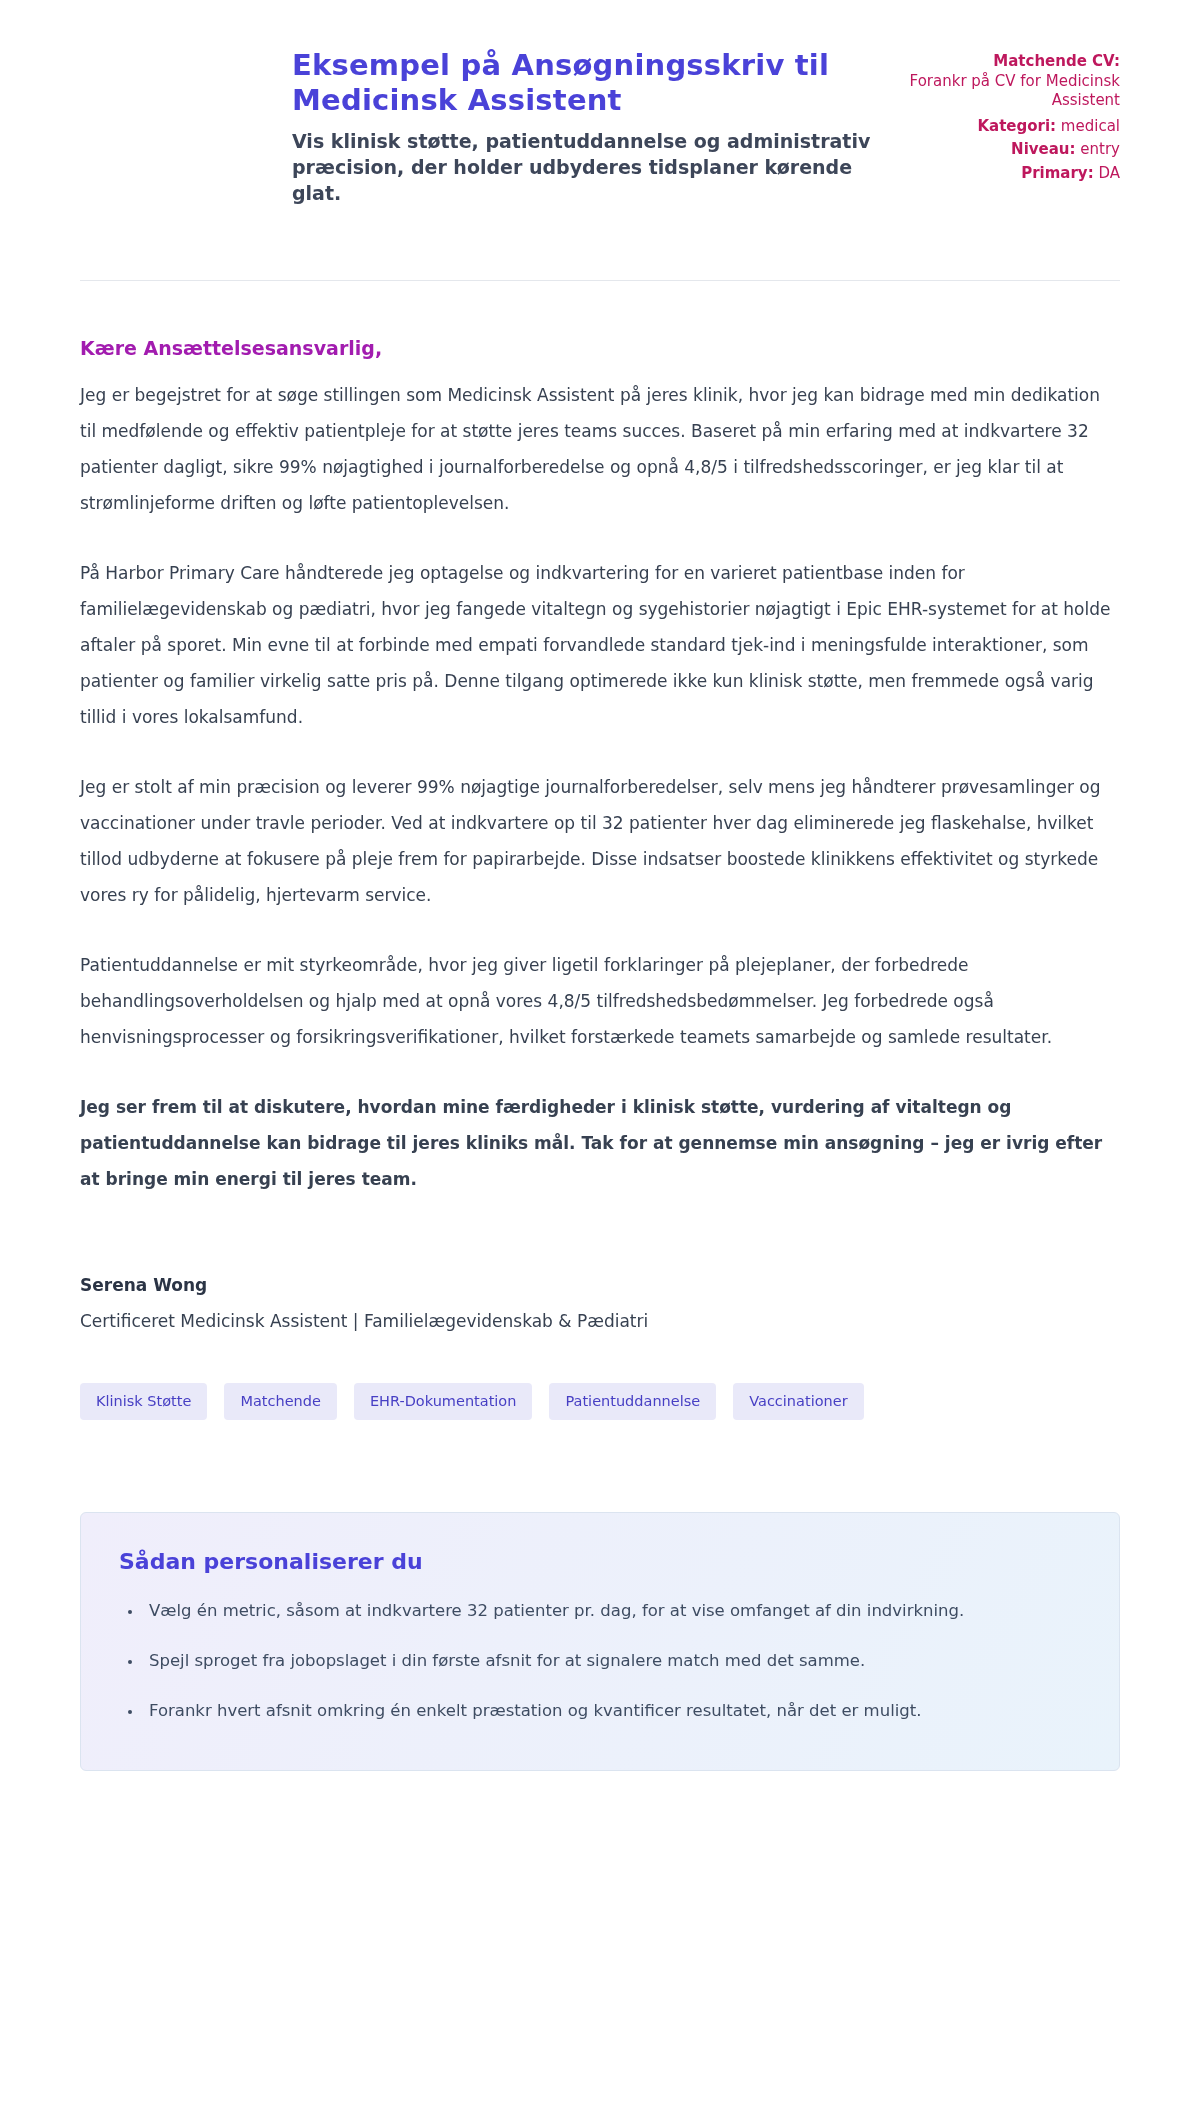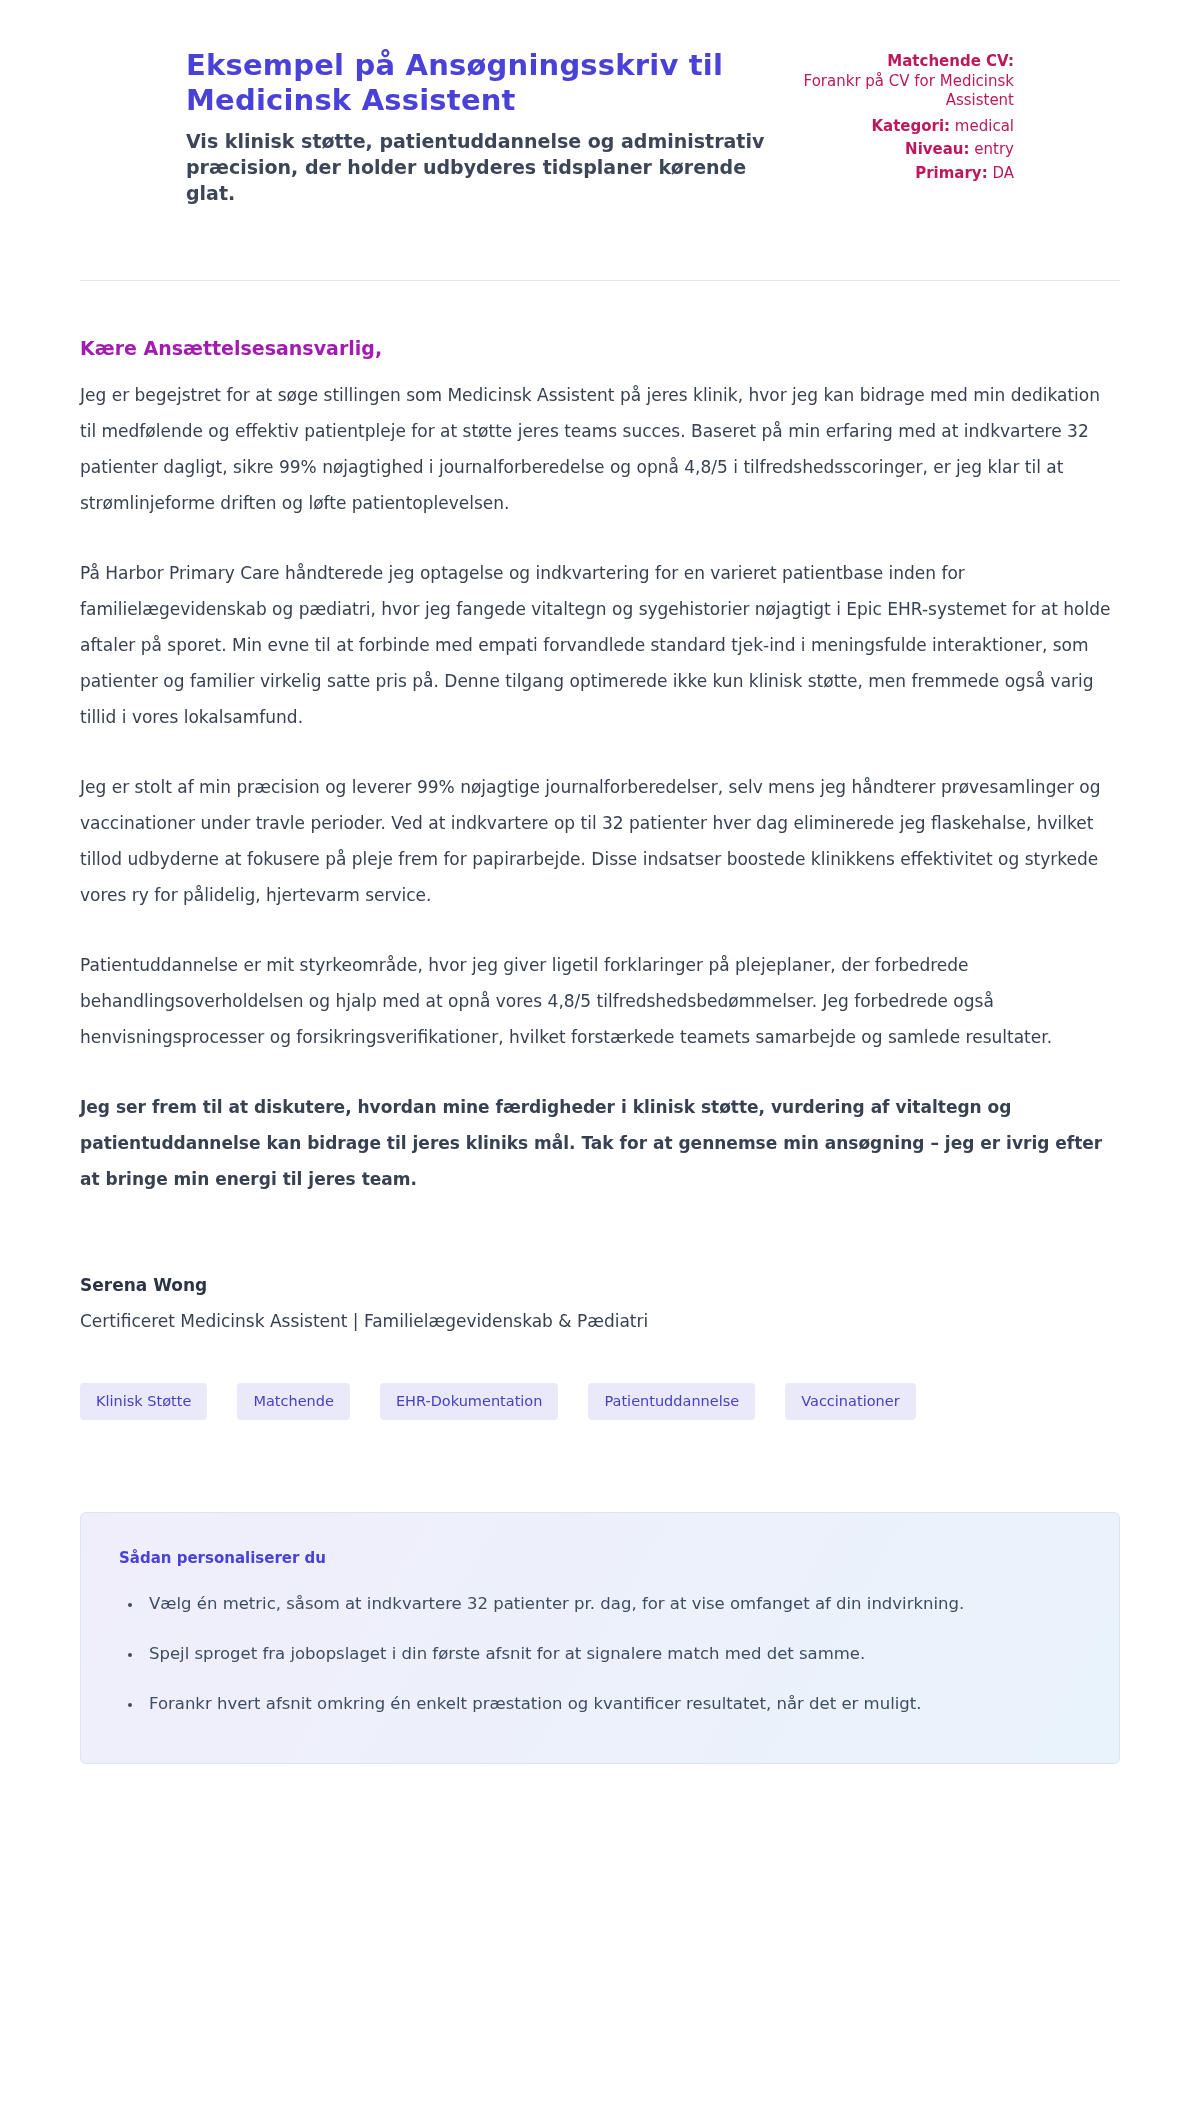--- a/index.html
+++ b/index.html
@@ -9,21 +9,21 @@
     width: 1200px;
     min-height: 2118px;
     margin: 0 auto;
     font-family: "DejaVu Sans", "Liberation Sans", sans-serif;
     color: #374151;
     -webkit-font-smoothing: antialiased;
   }
   .page { padding: 48px 80px 60px 80px; }
 
   
-  .header { display: flex; justify-content: center; align-items: flex-start; }
+  .header { display: flex; justify-content: flex-end; align-items: flex-start; }
   .header-left { max-width: 610px; }
   h1.title {
     font-size: 29px;
     line-height: 1.2;
     font-weight: 700;
     color: #4a42d8;
     letter-spacing: 0.2px;
     margin-bottom: 10px;
   }
   p.subtitle {
@@ -68,42 +68,42 @@
     margin-bottom: 34px;
     max-width: 1040px;
   }
   .para:last-of-type { margin-bottom: 0; font-weight: bold; }
 
   .signature { margin-top: 78px; }
   .sig-name { font-size: 17px; font-weight: 700; color: #2b3445; margin-bottom: 16px; }
   .sig-title { font-size: 17px; color: #374151; }
 
   
-  .tags { display: flex; flex-wrap: wrap; gap: 30px; margin-top: 52px; }
+  .tags { display: flex; flex-wrap: wrap; gap: 17px; margin-top: 52px; }
   .tag {
     display: inline-block;
     background: #e9e9f9;
     color: #473fc4;
     font-size: 14.5px;
     line-height: 1;
     padding: 11px 16px;
     border-radius: 4px;
     white-space: nowrap;
   }
 
   
   .tips-box {
     margin-top: 92px;
     border: 1px solid #dbe4f0;
     border-radius: 6px;
     background: linear-gradient(120deg, #f0eefb 0%, #e9f3fb 100%);
     padding: 36px 38px 42px 38px;
   }
   .tips-heading {
-    font-size: 15px;
+    font-size: 22px;
     font-weight: 700;
     color: #4a42d8;
     margin-bottom: 20px;
   }
   .tips-list { list-style: disc outside; padding-left: 24px; }
   .tips-list li {
     font-size: 16.5px;
     line-height: 34px;
     color: #3e4c62;
     margin-bottom: 16px;

